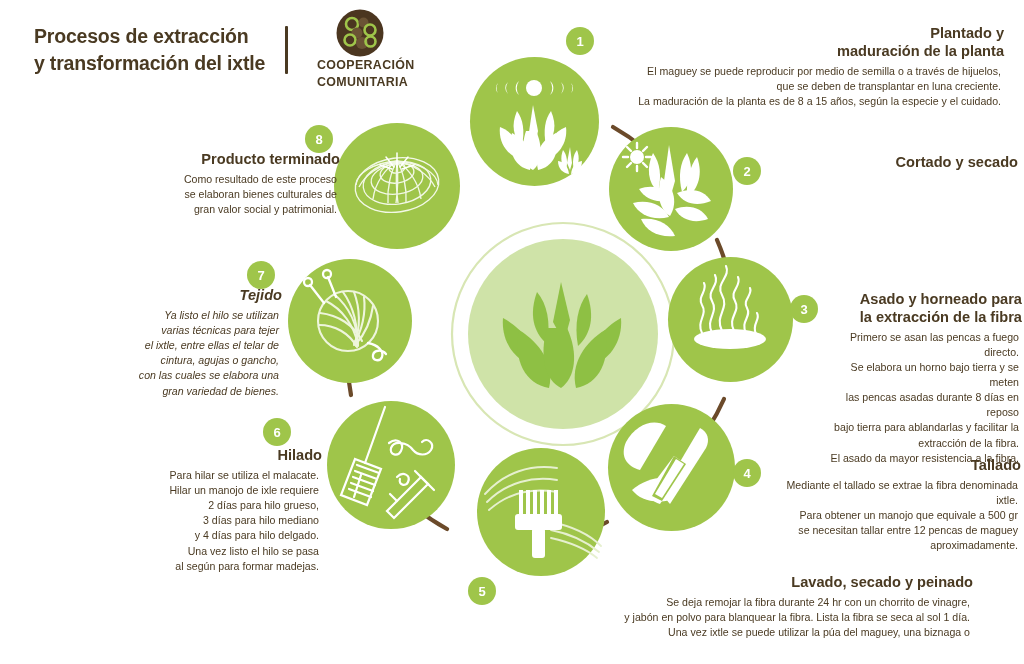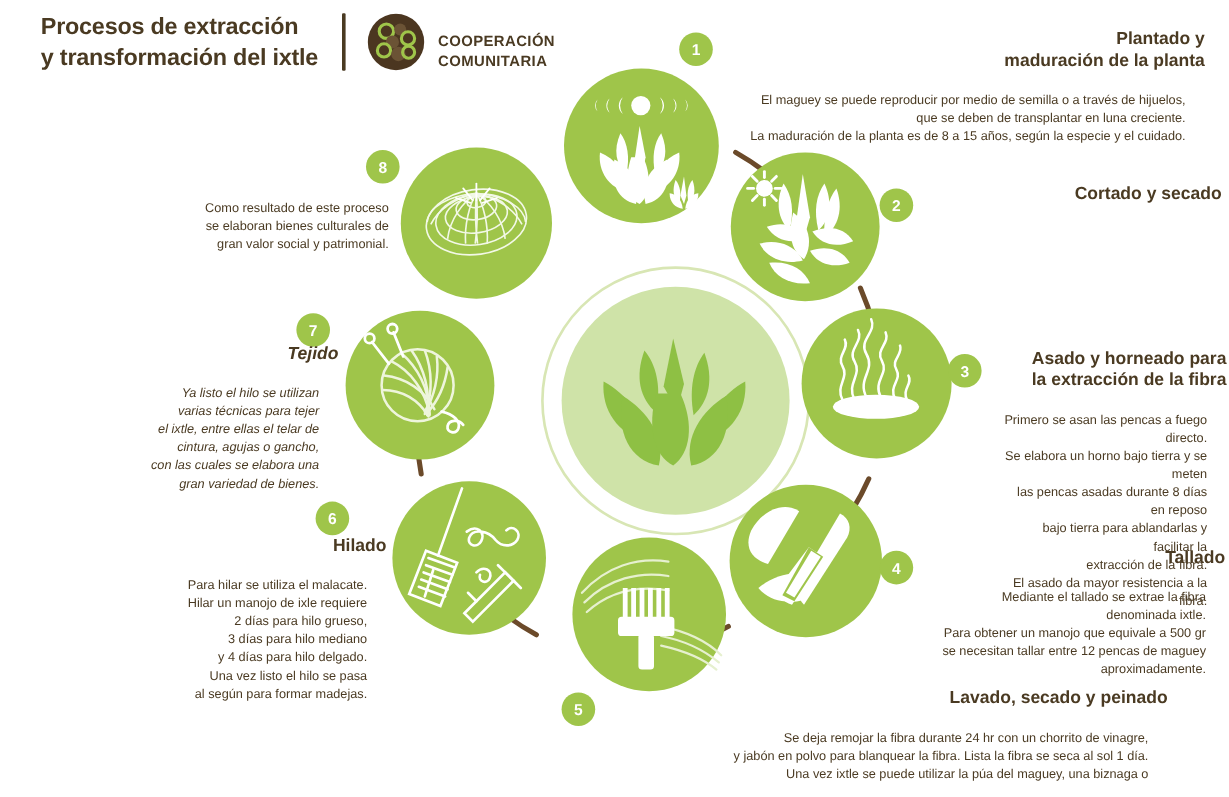--- a/index.html
+++ b/index.html
@@ -10,36 +10,36 @@
     color:#4a3b28;
     overflow:hidden;
     position:relative;
   }
   .stage{position:absolute;left:0;top:1px;width:964px;height:664px;}
 
   
   .header{position:absolute;left:34px;top:8px;display:flex;align-items:center;}
   .title-block{font-size:19.5px;font-weight:bold;line-height:1.35;color:#4a3a22;letter-spacing:-.2px;white-space:nowrap;}
   .title-divider{width:3px;height:48px;background:#4a3a22;margin:0 18px 0 20px;border-radius:1px;}
-  .logo-wrap{display:flex;align-items:flex-end;}
+  .logo-wrap{display:flex;align-items:center;flex-direction:column;}
   .logo-mark{width:48px;height:48px;flex:0 0 48px;}
   .logo-text{margin-left:11px;font-size:12.4px;font-weight:bold;line-height:1.35;color:#4a3a22;letter-spacing:.35px;}
 
   
   .wheel{position:absolute;left:0;top:0;width:1024px;height:664px;pointer-events:none;}
 
   .node{position:absolute;border-radius:50%;background:#9fc54a;display:flex;align-items:center;justify-content:center;}
   .node svg{display:block;}
 
   .badge{position:absolute;width:28px;height:28px;border-radius:50%;background:#9fc54a;color:#fff;
          font-size:13px;font-weight:bold;display:flex;align-items:center;justify-content:center;}
 
   .txt{position:absolute;}
   .txt h3{margin:0 0 2px 0;font-size:14.6px;font-weight:bold;line-height:1.22;color:#4a3a22;}
-  .txt p{margin:16px;font-size:10.6px;line-height:1.43;color:#4a3a22;}
+  .txt p{margin:3px;font-size:10.6px;line-height:1.43;color:#4a3a22;}
   .right{text-align:right;}
   .leftal{text-align:right;}
 </style>
 </head>
 <body>
 
 <div class="stage">
 
   <div class="header">
     <div class="title-block">
@@ -333,20 +333,21 @@
         <line x1="63" y1="30" x2="63" y2="44"></line>
         <line x1="52" y1="34" x2="60" y2="44"></line>
         <line x1="74" y1="34" x2="66" y2="44"></line>
         <line x1="46" y1="42" x2="58" y2="46"></line>
         <line x1="80" y1="42" x2="68" y2="46"></line>
       </g>
     </svg>
   </div>
   <div class="badge" style="left:305px;top:124px;">8</div>
   <div class="txt leftal" style="left:24px;top:150px;width:316px;">
+    <h3>Producto terminado</h3>
     <p>
       <span>Como resultado de este proceso</span><br>
       <span>se elaboran bienes culturales de</span><br>
       <span>gran valor social y patrimonial.</span>
     </p>
   </div>
 
 </div>
 
 </body></html>

